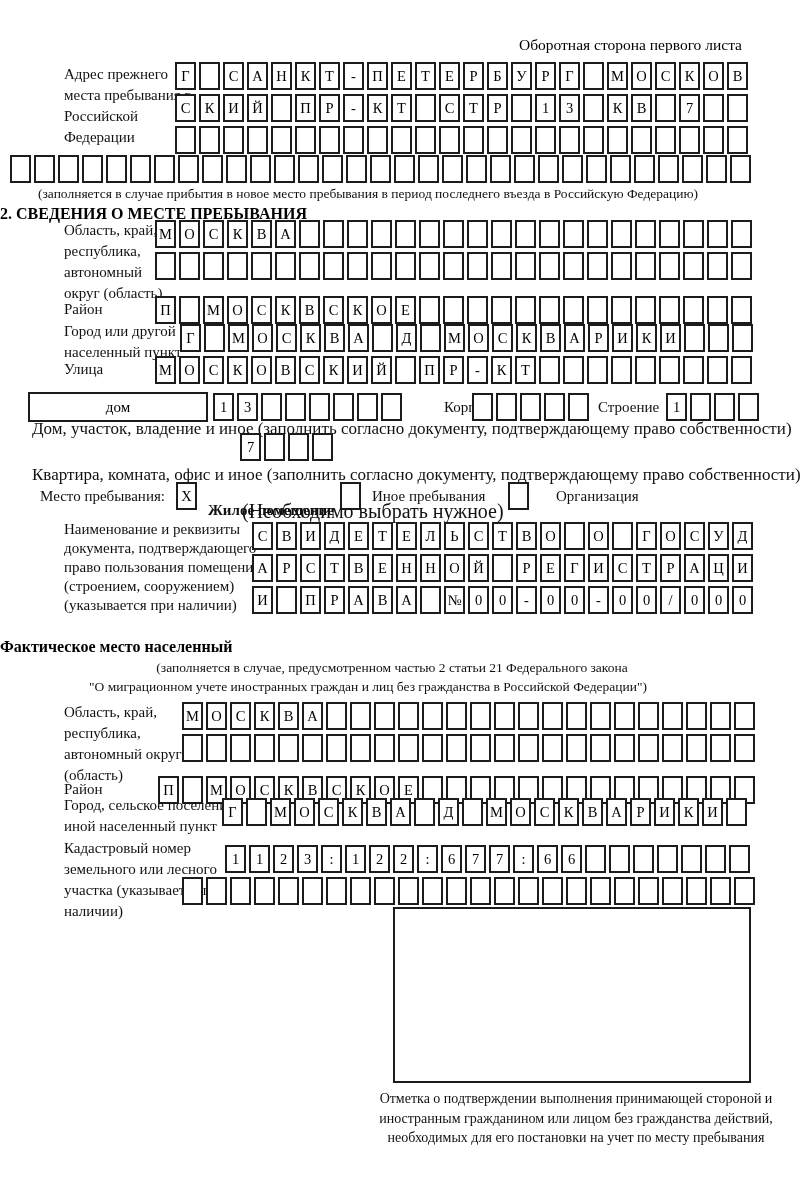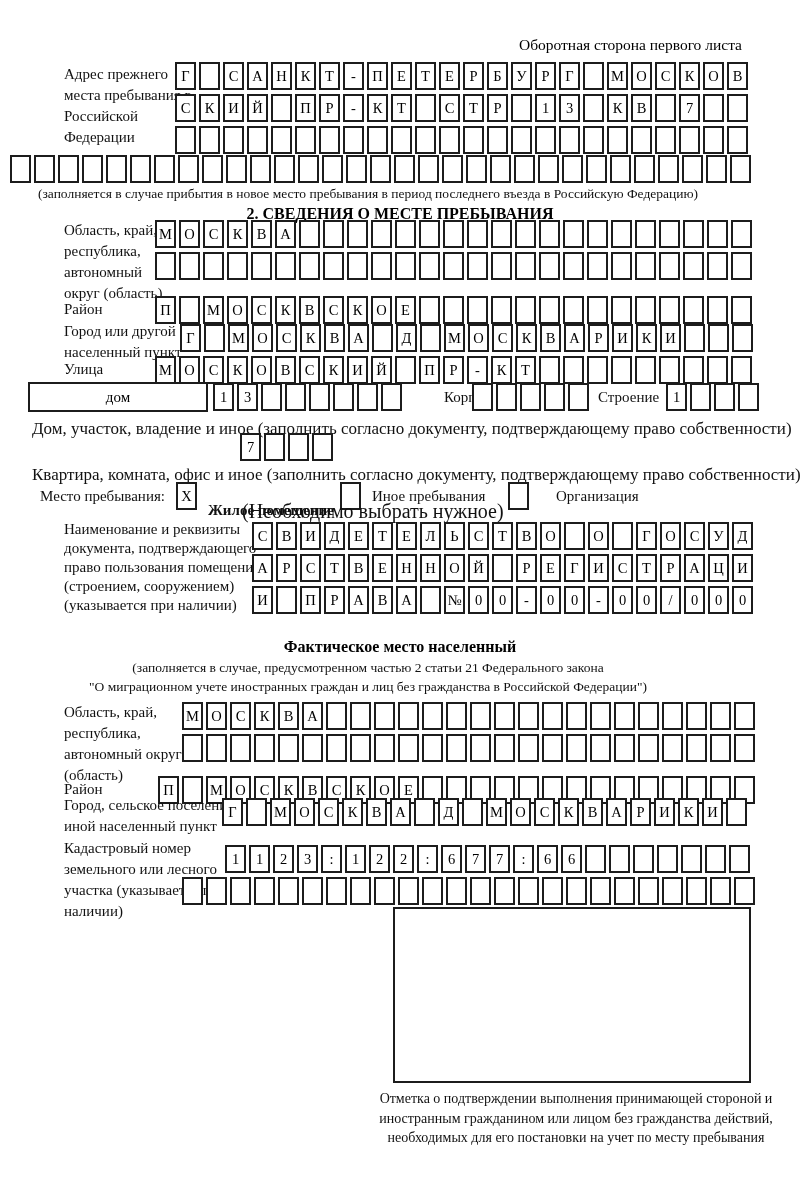--- a/index.html
+++ b/index.html
@@ -13,21 +13,21 @@
   .tight{line-height:19px;}
   .boxrow{display:flex;height:28px;}
   .cbox{
     display:inline-flex;align-items:center;justify-content:center;
     width:21px;height:28px;margin-right:3px;flex:0 0 auto;
     border:2px solid #1c1c1c;box-sizing:border-box;
     font-size:14.5px;line-height:1;background:#fff;
   }
   .rowstack .boxrow{margin-bottom:4px;}
   .cnote{font-size:13.5px;text-align:center;width:736px;left:0;color:#111;}
-  .title{font-weight:bold;font-size:16px;text-align:center;width:800px;left:0;color:#000;}
+  .title{font-weight:bold;font-size:16px;text-align:left;width:800px;left:0;color:#000;}
   .caption{font-size:17px;color:#111;white-space:nowrap;}
   .lblbox{
     border:2px solid #1c1c1c;box-sizing:border-box;height:30px;
     display:flex;align-items:center;justify-content:center;
     font-size:15px;background:#fff;
   }
   .inline-lbl{font-size:15px;line-height:28px;white-space:nowrap;color:#111;}
   .stamp-box{border:2px solid #1c1c1c;box-sizing:border-box;background:#fff;}
   .stamp-caption{font-size:14px;line-height:19.5px;text-align:center;color:#111;}
 </style>
@@ -291,21 +291,21 @@
     <span class="cbox"></span>
     <span class="cbox"></span>
     <span class="cbox"></span>
     <span class="cbox"></span>
     <span class="cbox"></span>
     <span class="cbox"></span>
     <span class="cbox"></span>
     <span class="cbox"></span>
   </div>
 
-<div class="abs" style="top:382px;left:0;width:664px;height:30px;">
+<div class="abs" style="top:392px;left:0;width:664px;height:30px;">
   <div class="abs lblbox" style="top:0;left:28px;width:180px;">дом</div>
   <div class="abs boxrow" style="top:1px;left:213px;">
       <span class="cbox">1</span>
       <span class="cbox">3</span>
       <span class="cbox"></span>
       <span class="cbox"></span>
       <span class="cbox"></span>
       <span class="cbox"></span>
       <span class="cbox"></span>
       <span class="cbox"></span>
@@ -416,21 +416,21 @@
       <span class="cbox">0</span>
       <span class="cbox">0</span>
       <span class="cbox">/</span>
       <span class="cbox">0</span>
       <span class="cbox">0</span>
       <span class="cbox">0</span>
     </div>
 </div>
 
 <div class="abs title" style="top:638px;">Фактическое место населенный</div>
-<div class="abs cnote" style="top:660px;">(заполняется в случае, предусмотренном частью 2 статьи 21 Федерального закона</div>
+<div class="abs cnote" style="top:660px;padding-left:24px;">(заполняется в случае, предусмотренном частью 2 статьи 21 Федерального закона</div>
 <div class="abs cnote" style="top:679px;">"О миграционном учете иностранных граждан и лиц без гражданства в Российской Федерации")</div>
 
 <div class="abs lbl" style="top:702px;left:64px;width:135px;">Область, край, республика, автономный округ (область)</div>
 <div class="abs rowstack" style="top:702px;left:182px;">
   <div class="boxrow">
       <span class="cbox">М</span>
       <span class="cbox">О</span>
       <span class="cbox">С</span>
       <span class="cbox">К</span>
       <span class="cbox">В</span>

